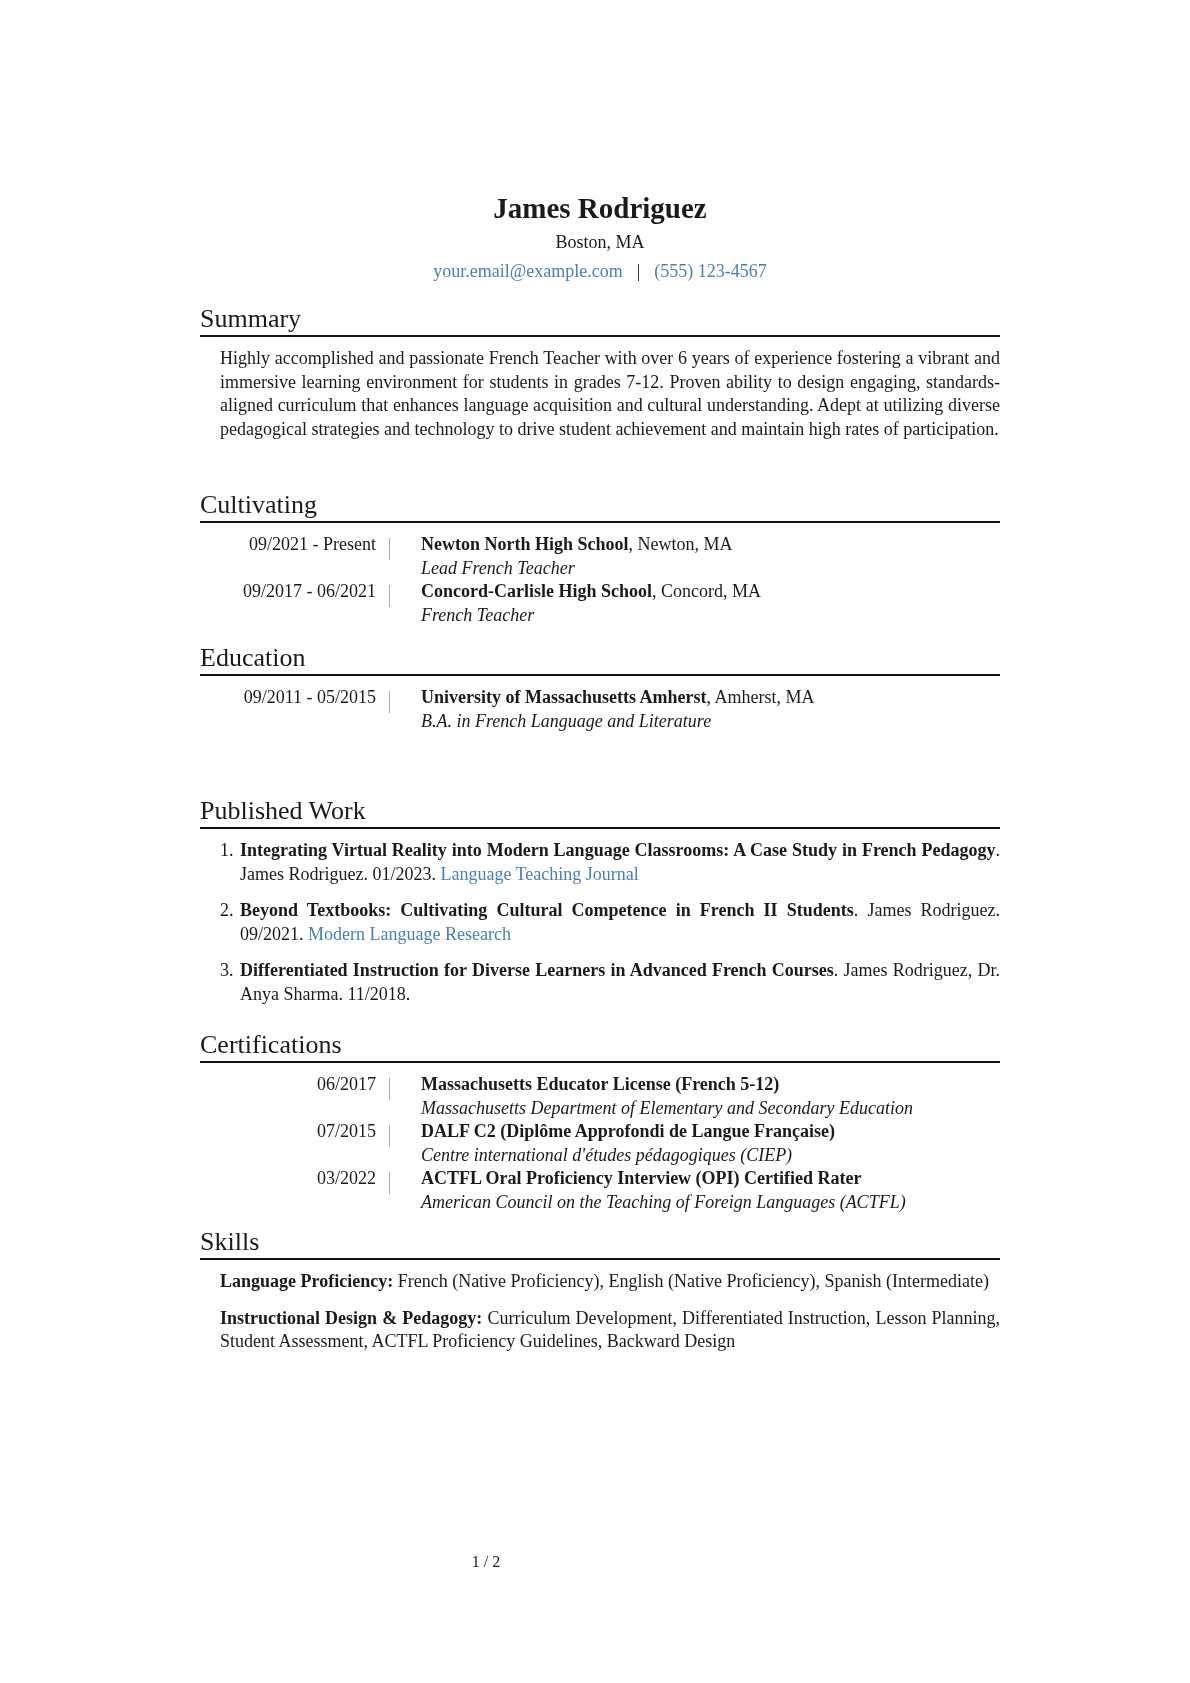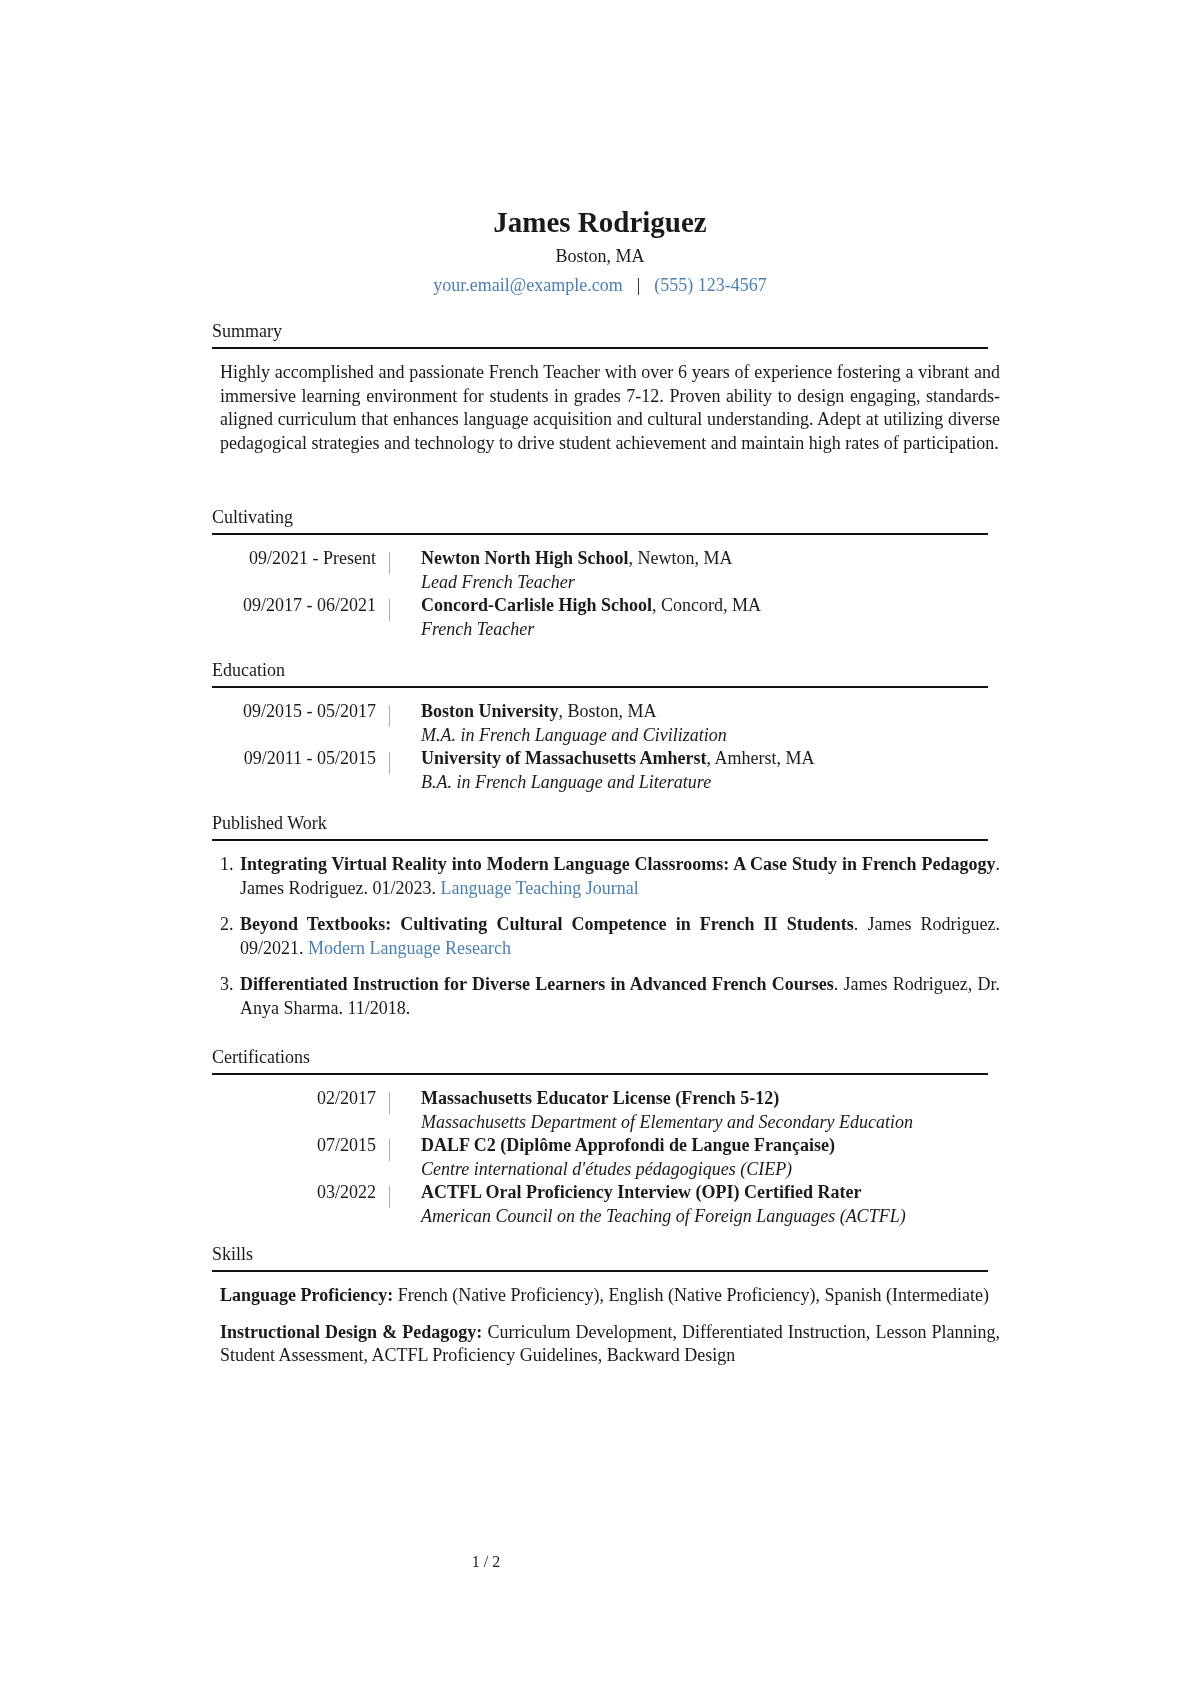--- a/index.html
+++ b/index.html
@@ -2,30 +2,30 @@
 <html><head>
   <meta charset="utf-8">
   <style>
     html, body { margin: 0; padding: 0; background: #ffffff; }
     body {
       width: 1190px; height: 1683px; position: relative; overflow: hidden;
       font-family: "Liberation Serif", "DejaVu Serif", serif;
       color: #1a1a1a;
     }
     .page { position: absolute; left: 200px; top: 0; width: 800px; }
-    .header { text-align: center; position: absolute; top: 204px; left: 0; width: 800px; }
+    .header { text-align: center; position: absolute; top: 190px; left: 0; width: 800px; }
     .name { font-size: 29px; font-weight: bold; margin: 0; line-height: 36px; }
     .location { font-size: 18px; margin-top: 4px; line-height: 24px; }
     .contacts { font-size: 18px; margin-top: 5px; line-height: 24px; color: #4a7fb0; }
     .contacts a { color: #4a7fb0; text-decoration: none; }
     .contacts .sep { color: #1a1a1a; margin: 0 14px; }
 
     .section { position: absolute; left: 0; width: 800px; }
     .section h2 {
-      font-size: 18px; font-weight: normal; margin: 12px; line-height: 28px;
+      font-size: 26px; font-weight: normal; margin: 0; line-height: 28px;
       border-bottom: 2px solid #111; padding-bottom: 2px;
     }
     .body-text { font-size: 18px; line-height: 23.5px; text-align: justify; padding-left: 20px; margin-top: 10px; }
 
     .entry-row { display: flex; font-size: 18px; line-height: 23.5px; margin-top: 0; gap: 15px; }
     .entry-date { width: 176px; text-align: right; padding-right: 14px; position: relative; flex: none; }
     .entry-date::after {
       content: ""; position: absolute; right: 0; top: 5px; height: 22px; border-right: 1px solid #aaa;
     }
     .entry-main { padding-left: 16px; }
@@ -78,27 +78,20 @@
           <div class="entry-sub">French Teacher</div>
         </div>
       </div>
     </div>
   </div>
 
   <div class="section" style="top:644px;">
     <h2>Education</h2>
     <div style="margin-top:10px;">
       <div class="entry-row">
-        <div class="entry-date">09/2015 - 05/2017</div>
-        <div class="entry-main">
-          <div class="entry-title"><b>Boston University</b><span>, Boston, MA</span></div>
-          <div class="entry-sub">M.A. in French Language and Civilization</div>
-        </div>
-      </div>
-      <div class="entry-row">
         <div class="entry-date">09/2011 - 05/2015</div>
         <div class="entry-main">
           <div class="entry-title"><b>University of Massachusetts Amherst</b><span>, Amherst, MA</span></div>
           <div class="entry-sub">B.A. in French Language and Literature</div>
         </div>
       </div>
     </div>
   </div>
 
   <div class="section" style="top:797px;">
@@ -116,21 +109,21 @@
         <span class="pub-num">3.</span>
         <span class="pub-body"><b>Differentiated Instruction for Diverse Learners in Advanced French Courses</b><span>. James Rodriguez, Dr. Anya Sharma. 11/2018.</span></span>
       </li>
     </ol>
   </div>
 
   <div class="section" style="top:1031px;">
     <h2>Certifications</h2>
     <div style="margin-top:10px;">
       <div class="entry-row">
-        <div class="entry-date">02/2017</div>
+        <div class="entry-date">06/2017</div>
         <div class="entry-main">
           <div class="entry-title"><b>Massachusetts Educator License (French 5-12)</b></div>
           <div class="entry-sub">Massachusetts Department of Elementary and Secondary Education</div>
         </div>
       </div>
       <div class="entry-row">
         <div class="entry-date">07/2015</div>
         <div class="entry-main">
           <div class="entry-title"><b>DALF C2 (Diplôme Approfondi de Langue Française)</b></div>
           <div class="entry-sub">Centre international d'études pédagogiques (CIEP)</div>

